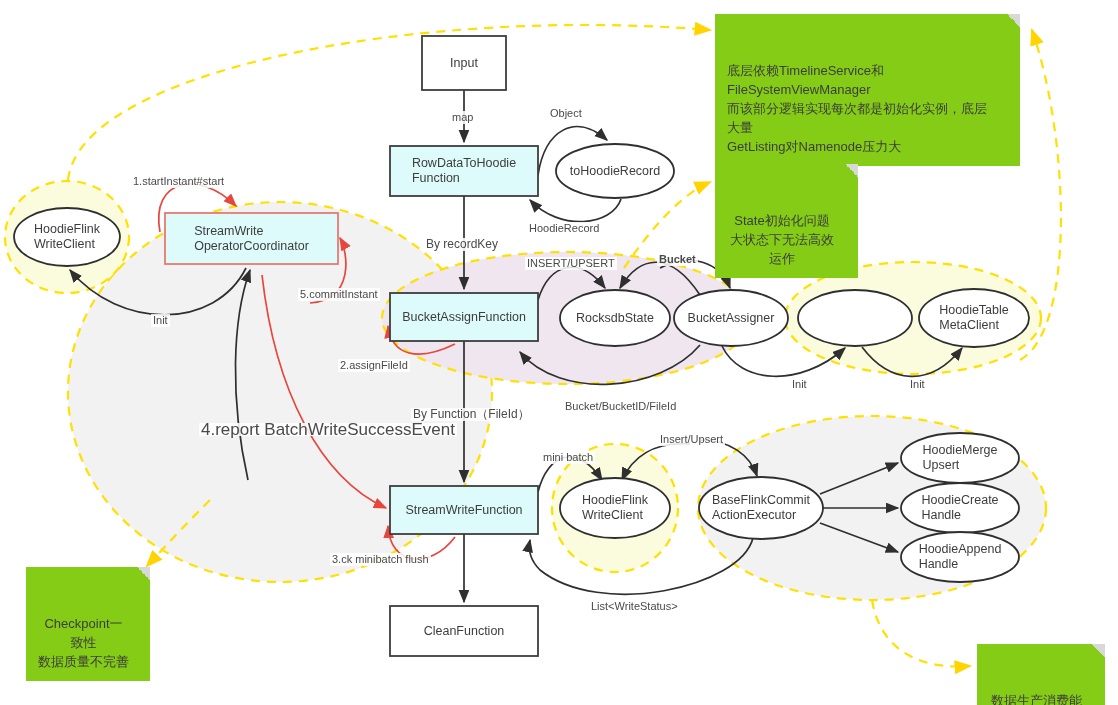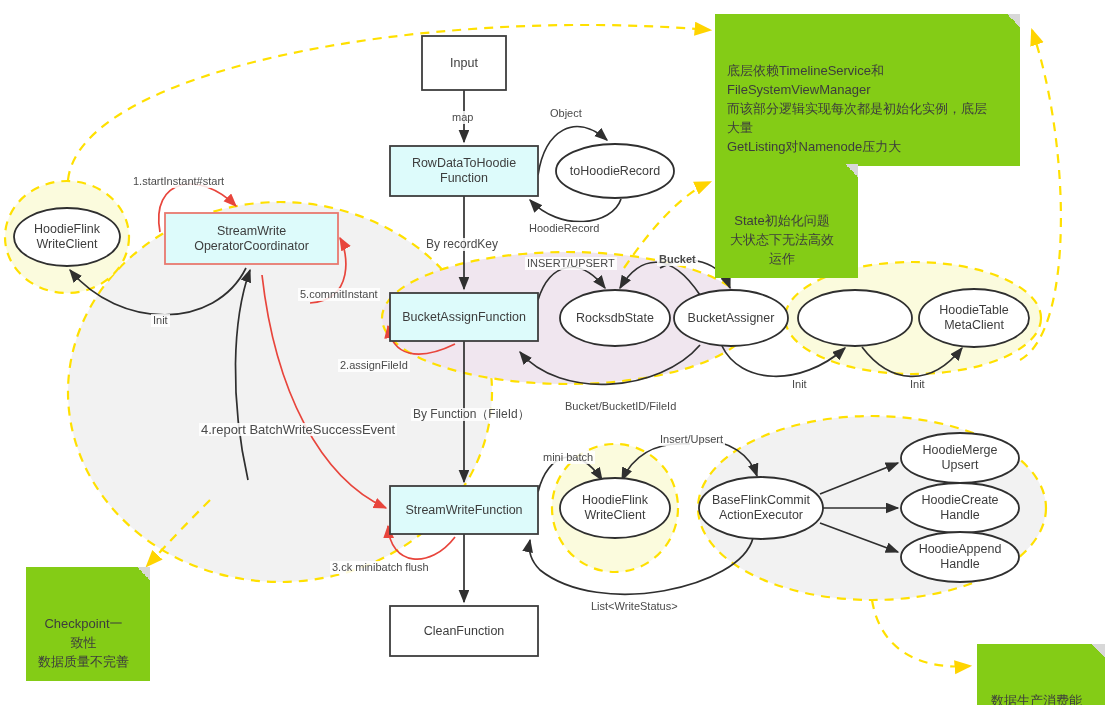--- a/index.html
+++ b/index.html
@@ -3,21 +3,20 @@
 <meta charset="utf-8">
 <style>
   html,body{margin:0;padding:0;background:#ffffff;}
   body{font-family:"Liberation Sans","DejaVu Sans",sans-serif;}
   #stage{position:relative;width:1118px;height:705px;overflow:hidden;background:#fff;}
   #svgroot{position:absolute;left:0;top:0;width:1118px;height:705px;}
 
   .node-label{
     position:absolute;
     display:flex;align-items:center;justify-content:center;
-    text-align:center;
     color:#3d3d3d;
     font-size:12.5px;
     line-height:15px;
     pointer-events:none;
     white-space:pre-line;
   }
   .edge-label{
     position:absolute;
     color:#4a4a4a;
     font-size:11px;
@@ -164,24 +163,24 @@
   <div class="edge-label" style="left:525px;top:257px;">INSERT/UPSERT</div>
   <div class="edge-label" style="left:657px;top:253px;font-weight:bold;">Bucket</div>
   <div class="edge-label" style="left:131px;top:175px;">1.startInstant#start</div>
   <div class="edge-label" style="left:298px;top:288px;">5.commitInstant</div>
   <div class="edge-label" style="left:151px;top:314px;">Init</div>
   <div class="edge-label" style="left:338px;top:359px;">2.assignFileId</div>
   <div class="edge-label" style="left:563px;top:400px;">Bucket/BucketID/FileId</div>
   <div class="edge-label" style="left:790px;top:378px;">Init</div>
   <div class="edge-label" style="left:908px;top:378px;">Init</div>
   <div class="edge-label" style="left:411px;top:408px;font-size:12px;">By Function（FileId）</div>
-  <div class="edge-label" style="left:199px;top:423px;font-size:13px;">4.report BatchWriteSuccessEvent</div>
+  <div class="edge-label" style="left:199px;top:423px;font-size:17px;">4.report BatchWriteSuccessEvent</div>
   <div class="edge-label" style="left:541px;top:451px;">mini batch</div>
   <div class="edge-label" style="left:658px;top:433px;">Insert/Upsert</div>
-  <div class="edge-label" style="left:330px;top:553px;margin-top:8px;">3.ck minibatch flush</div>
+  <div class="edge-label" style="left:330px;top:553px;">3.ck minibatch flush</div>
   <div class="edge-label" style="left:589px;top:600px;">List&lt;WriteStatus&gt;</div>
 
   <div class="note" style="left:715px;top:14px;width:305px;">
     <span class="fold"></span>
     <span>底层依赖TimelineService和FileSystemViewManager
 而该部分逻辑实现每次都是初始化实例，底层大量
 GetListing对Namenode压力大</span>
   </div>
   <div class="note" style="left:715px;top:164px;width:143px;text-align:center;">
     <span class="fold"></span>

